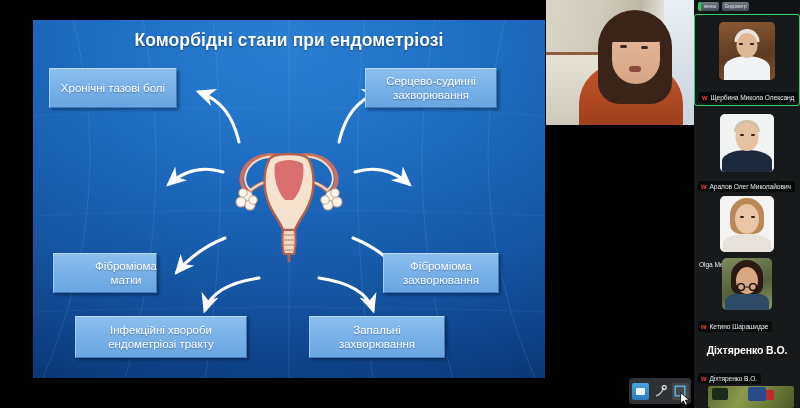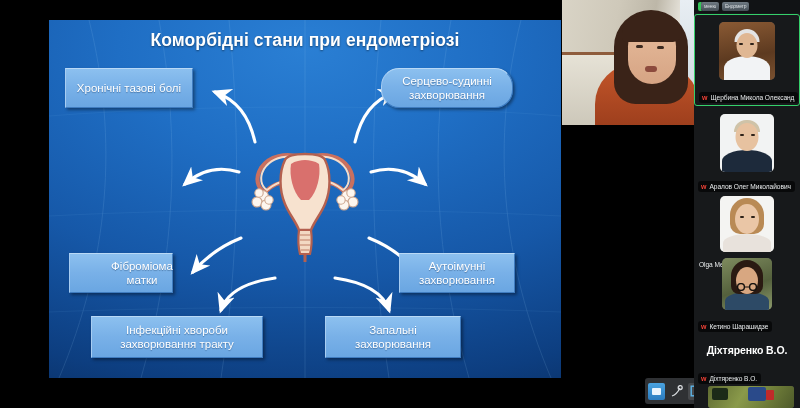--- a/index.html
+++ b/index.html
@@ -3,21 +3,21 @@
 <meta charset="utf-8">
 <style>
   * { margin:0; padding:0; box-sizing:border-box; }
   html,body { width:800px; height:408px; overflow:hidden; background:#000; }
   body { font-family:"Liberation Sans", sans-serif; }
 
   .screen { position:relative; width:800px; height:408px; background:#000; }
 
   
   .stage {
-    position:absolute; left:16px; top:0; width:694px; height:408px;
+    position:absolute; left:0; top:0; width:694px; height:408px;
     background:#000; overflow:hidden;
   }
 
   .slide {
     position:absolute; left:33px; top:20px; width:512px; height:358px;
     background:
       radial-gradient(130% 110% at 50% 8%, #2a7fd4 0%, #1f6ec4 28%, #1658a8 58%, #0d3e80 86%, #0a2f63 100%);
     overflow:hidden;
   }
   
@@ -43,21 +43,21 @@
     color:#ffffff;
     font-size:11.5px;
     line-height:14px;
     text-align:center;
     padding:4px 6px;
     display:flex; align-items:center; justify-content:center;
     text-shadow:0 1px 1px rgba(20,50,90,.45);
   }
 
   .b-pelvic   { left:16px;  top:48px;  width:128px; height:40px; }
-  .b-cardio   { left:332px; top:48px;  width:132px; height:40px;border-radius:18px; }
+  .b-cardio   { left:332px; top:48px;  width:132px; height:40px; }
   .b-infert   { left:18px;  top:156px; width:98px;  height:25px; }
   .b-anemia   { left:362px; top:156px; width:98px;  height:25px; }
   .b-fibro    { left:20px;  top:233px; width:104px; height:40px;padding-left:48px; }
   .b-autoimm  { left:350px; top:233px; width:116px; height:40px; }
   .b-infect   { left:42px;  top:296px; width:172px; height:42px; }
   .b-inflam   { left:276px; top:296px; width:136px; height:42px; }
 
   
   .arrows { position:absolute; inset:0; pointer-events:none; }
   .arrows svg { width:100%; height:100%; display:block; }
@@ -250,22 +250,22 @@
                 <circle cx="116" cy="55" r="4.2"></circle>
               <circle cx="106" cy="62" r="4.2"></circle>
             </g>
           </g>
         </svg>
       </div>
 
       <div class="box b-pelvic">Хронічні тазові болі</div>
       <div class="box b-cardio">Серцево-судинні захворювання</div>
       <div class="box b-fibro">Фіброміома матки</div>
-      <div class="box b-autoimm">Аутоімунні захворювання</div>
-      <div class="box b-infect">Інфекційні хвороби захворювання тракту</div>
+      <div class="box b-autoimm">Фіброміома захворювання</div>
+      <div class="box b-infect">Інфекційні хвороби ендометріозі тракту</div>
       <div class="box b-inflam">Запальні захворювання</div>
     </div>
 
     <div class="webcam">
       <div class="wc-wall"></div>
       <div class="wc-window"></div>
       <div class="wc-board"></div>
       <div class="wc-body"></div>
       <div class="wc-hair"></div>
       <div class="wc-face"></div>

